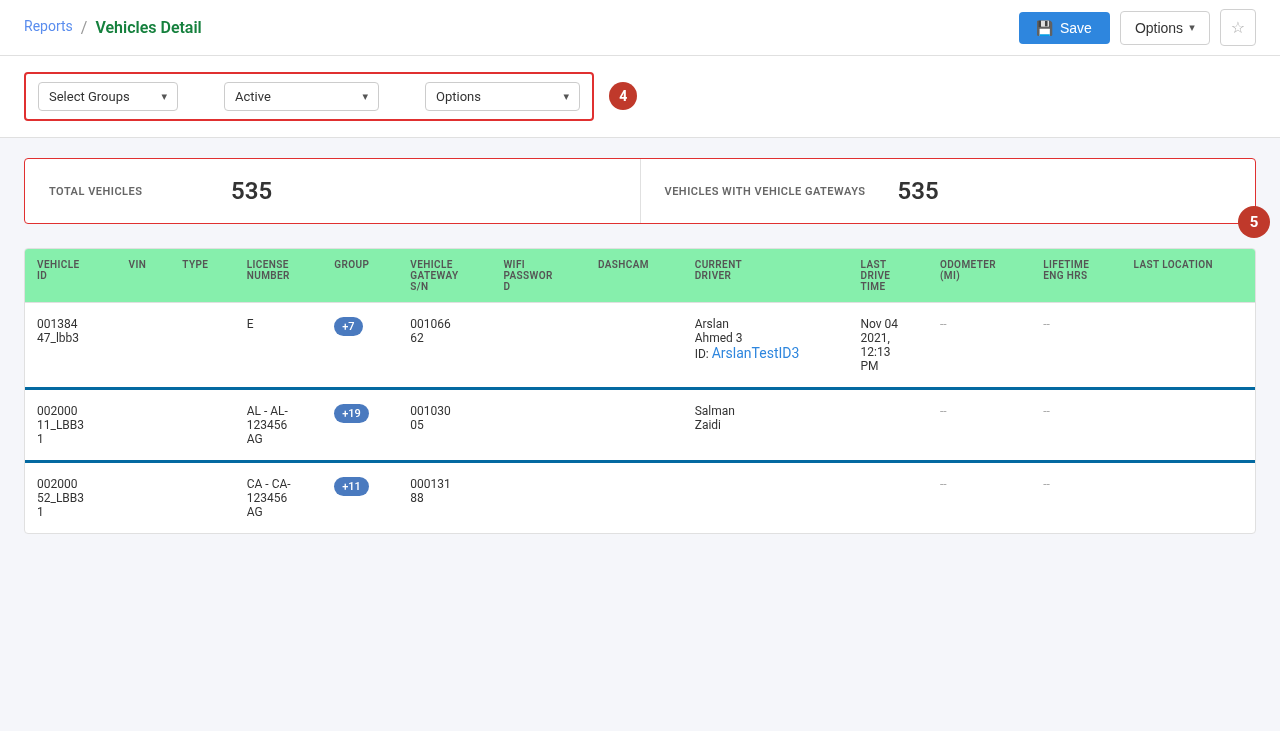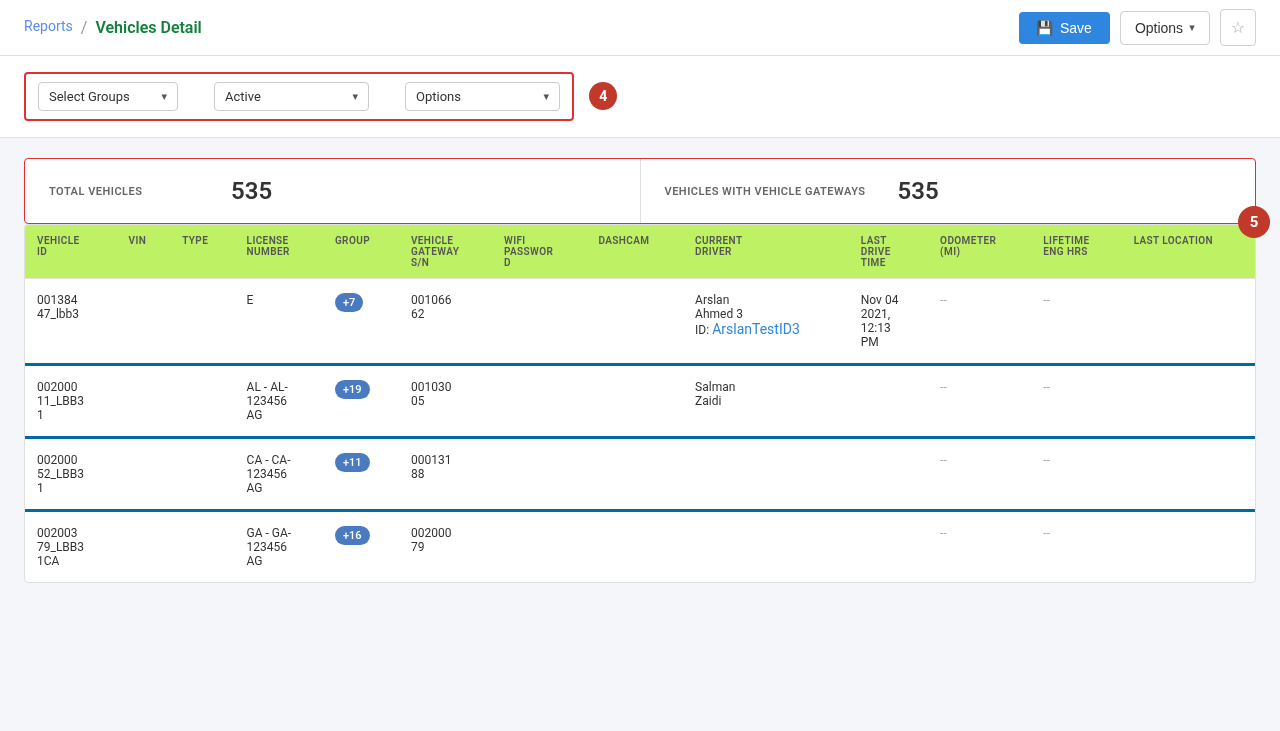--- a/index.html
+++ b/index.html
@@ -12,42 +12,42 @@
     .breadcrumb-separator { color: #999; font-size: 16px; }
     .breadcrumb-current { color: #15803d; font-size: 16px; font-weight: 600; }
     .header-actions { display: flex; align-items: center; gap: 10px; }
     .save-btn { background: #2e86de; color: #fff; border: none; border-radius: 4px; padding: 8px 18px; font-size: 14px; cursor: pointer; display: flex; align-items: center; gap: 6px; }
     .save-btn .save-icon { font-size: 14px; }
     .options-btn { background: #fff; color: #333; border: 1px solid #d0d0d0; border-radius: 4px; padding: 8px 14px; font-size: 14px; cursor: pointer; display: flex; align-items: center; gap: 6px; }
     .star-btn { background: #fff; border: 1px solid #d0d0d0; border-radius: 4px; padding: 8px 10px; cursor: pointer; color: #aaa; font-size: 16px; }
 
     
     .filter-bar { background: #fff; border-bottom: 1px solid #e0e0e0; padding: 16px 24px; }
-    .filter-box { border: 2px solid #e03030; border-radius: 4px; padding: 8px 12px; display: inline-flex; align-items: center; background: #fff; }
+    .filter-box { border: 2px solid #e03030; border-radius: 4px; padding: 8px 12px; display: inline-flex; align-items: center; gap: 10px; background: #fff; }
     .filter-select { border: 1px solid #ccc; border-radius: 4px; padding: 6px 10px; font-size: 13px; appearance: none; background: #fff; cursor: pointer; display: flex; align-items: center; gap: 6px; position: relative; min-width: 140px; }
     .filter-select-inner { display: flex; align-items: center; justify-content: space-between; width: 100%; }
     .filter-dropdown { border: 1px solid #ccc; border-radius: 4px; padding: 6px 10px; font-size: 13px; min-width: 155px; display: flex; align-items: center; justify-content: space-between; background: #fff; cursor: pointer; margin-left: 36px; }
     .chevron { color: #555; font-size: 11px; }
     .step-badge { background: #c0392b; color: #fff; border-radius: 50%; width: 28px; height: 28px; display: flex; align-items: center; justify-content: center; font-size: 14px; font-weight: bold; margin-left: 8px; }
 
     
     .content { padding: 20px 24px; }
 
     
-    .stats-box { border: 1px solid #e03030; border-radius: 4px; display: flex; background: #fff; }
+    .stats-box { border: 1px solid #e03030; border-radius: 4px; display: flex; margin-bottom: 24px; background: #fff; }
     .stat-item { flex: 1; padding: 18px 24px; display: flex; align-items: center; gap: 32px; border-right: 1px solid #e0e0e0; }
     .stat-item:last-child { border-right: none; text-align: center; }
     .stat-label { font-size: 11px; font-weight: 600; color: #666; text-transform: uppercase; letter-spacing: 0.5px; min-width: 150px; }
     .stat-value { font-size: 24px; font-weight: 600; color: #333; }
     .step-badge-right { background: #c0392b; color: #fff; border-radius: 50%; width: 32px; height: 32px; display: flex; align-items: center; justify-content: center; font-size: 15px; font-weight: bold; margin-left: auto; }
 
     
     .table-container { background: #fff; border-radius: 4px; overflow: hidden; border: 1px solid #e0e0e0; }
     table { width: 100%; border-collapse: collapse; }
-    thead tr { background: #bef264; }
+    thead tr { background: #86efac; }
     thead th { padding: 10px 12px; font-size: 10px; font-weight: 600; color: #555; text-transform: uppercase; letter-spacing: 0.4px; text-align: left; border-bottom: 1px solid #e0e0e0; vertical-align: top; }
     tbody tr { border-bottom: 3px solid #0369a1; }
     tbody tr:last-child { border-bottom: none; }
     tbody td { padding: 14px 12px; font-size: 12px; color: #333; vertical-align: top; }
     .group-badge { background: #4a7abf; color: #fff; border-radius: 12px; padding: 3px 8px; font-size: 11px; font-weight: 500; display: inline-block; }
     .driver-id { color: #2e86de; font-size: 14px; }
     .dash-val { color: #aaa; }
   </style>
 </head>
 <body>
@@ -179,33 +179,16 @@
           <td>000131<br>88</td>
           <td></td>
           <td></td>
           <td></td>
           <td></td>
           <td><span class="dash-val">--</span></td>
           <td><span class="dash-val">--</span></td>
           <td></td>
         </tr>
 
-        <tr>
-          <td>002003<br>79_LBB3<br>1CA</td>
-          <td></td>
-          <td></td>
-          <td>GA - GA-<br>123456<br>AG</td>
-          <td>
-            <span class="group-badge">+16</span>
-          </td>
-          <td>002000<br>79</td>
-          <td></td>
-          <td></td>
-          <td></td>
-          <td></td>
-          <td><span class="dash-val">--</span></td>
-          <td><span class="dash-val">--</span></td>
-          <td></td>
-        </tr>
       </tbody>
     </table>
   </div>
 </div>
 
 </body></html>

